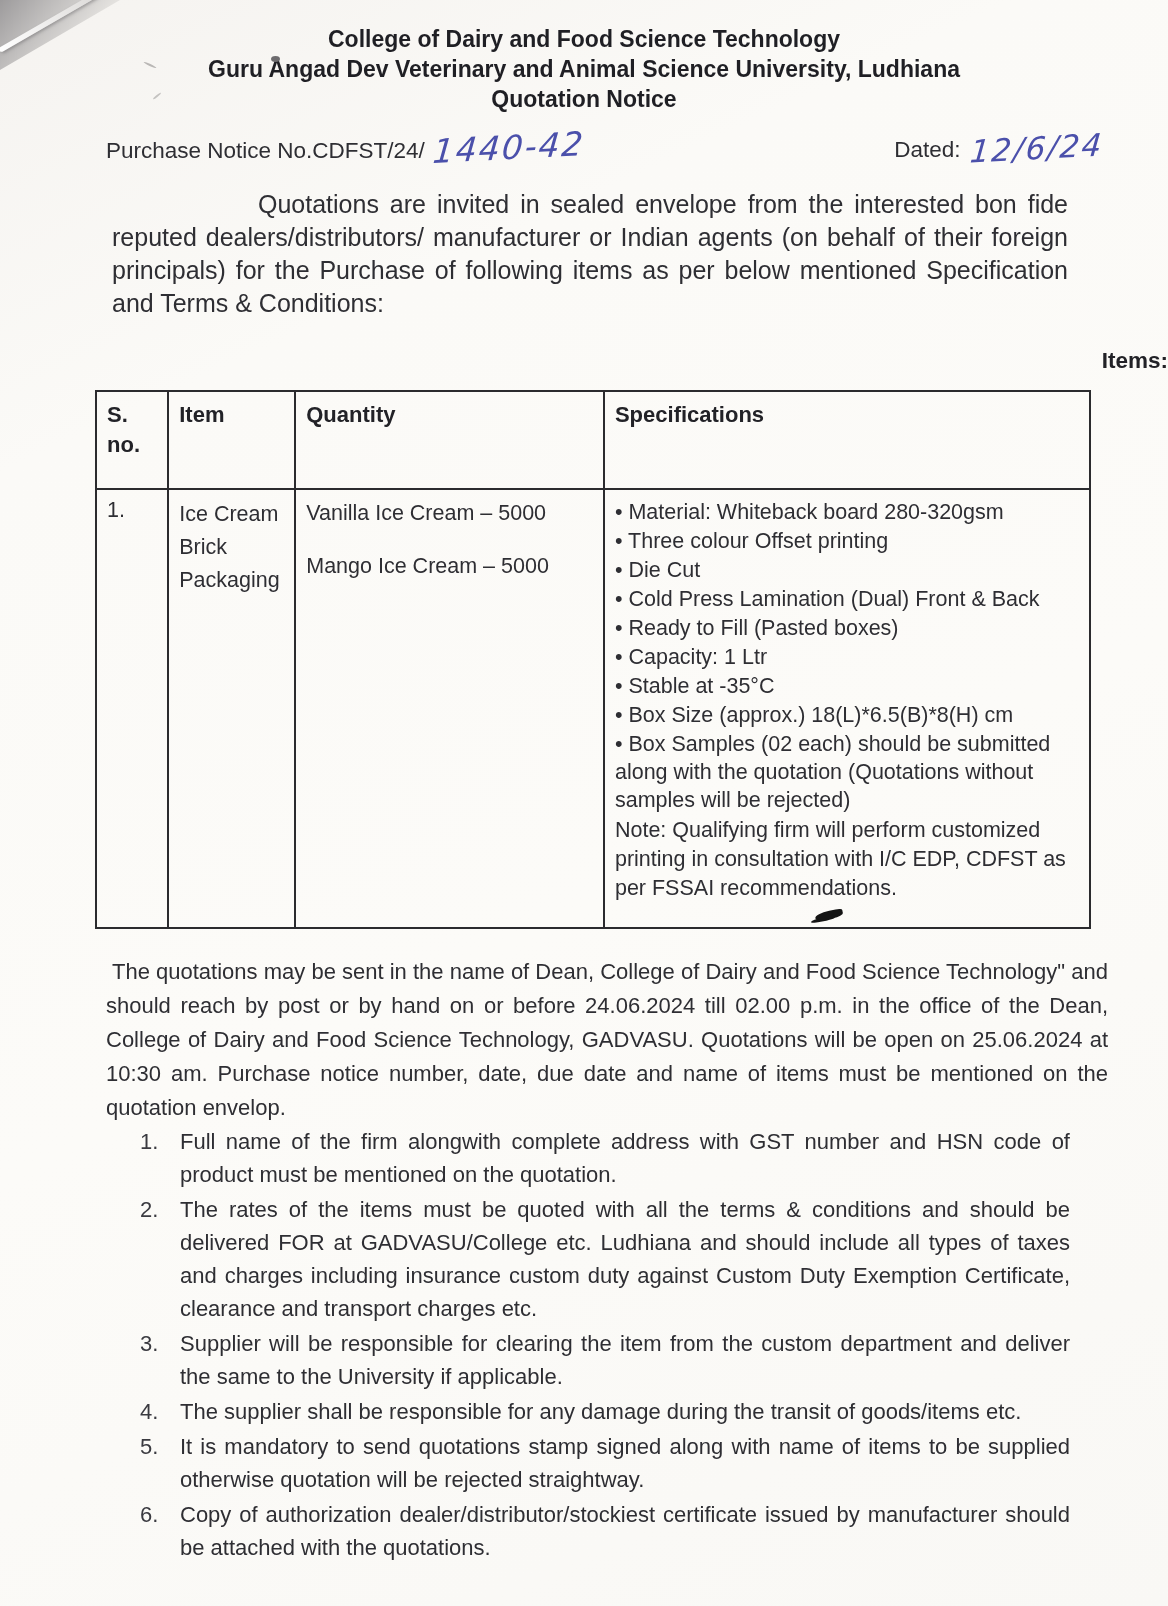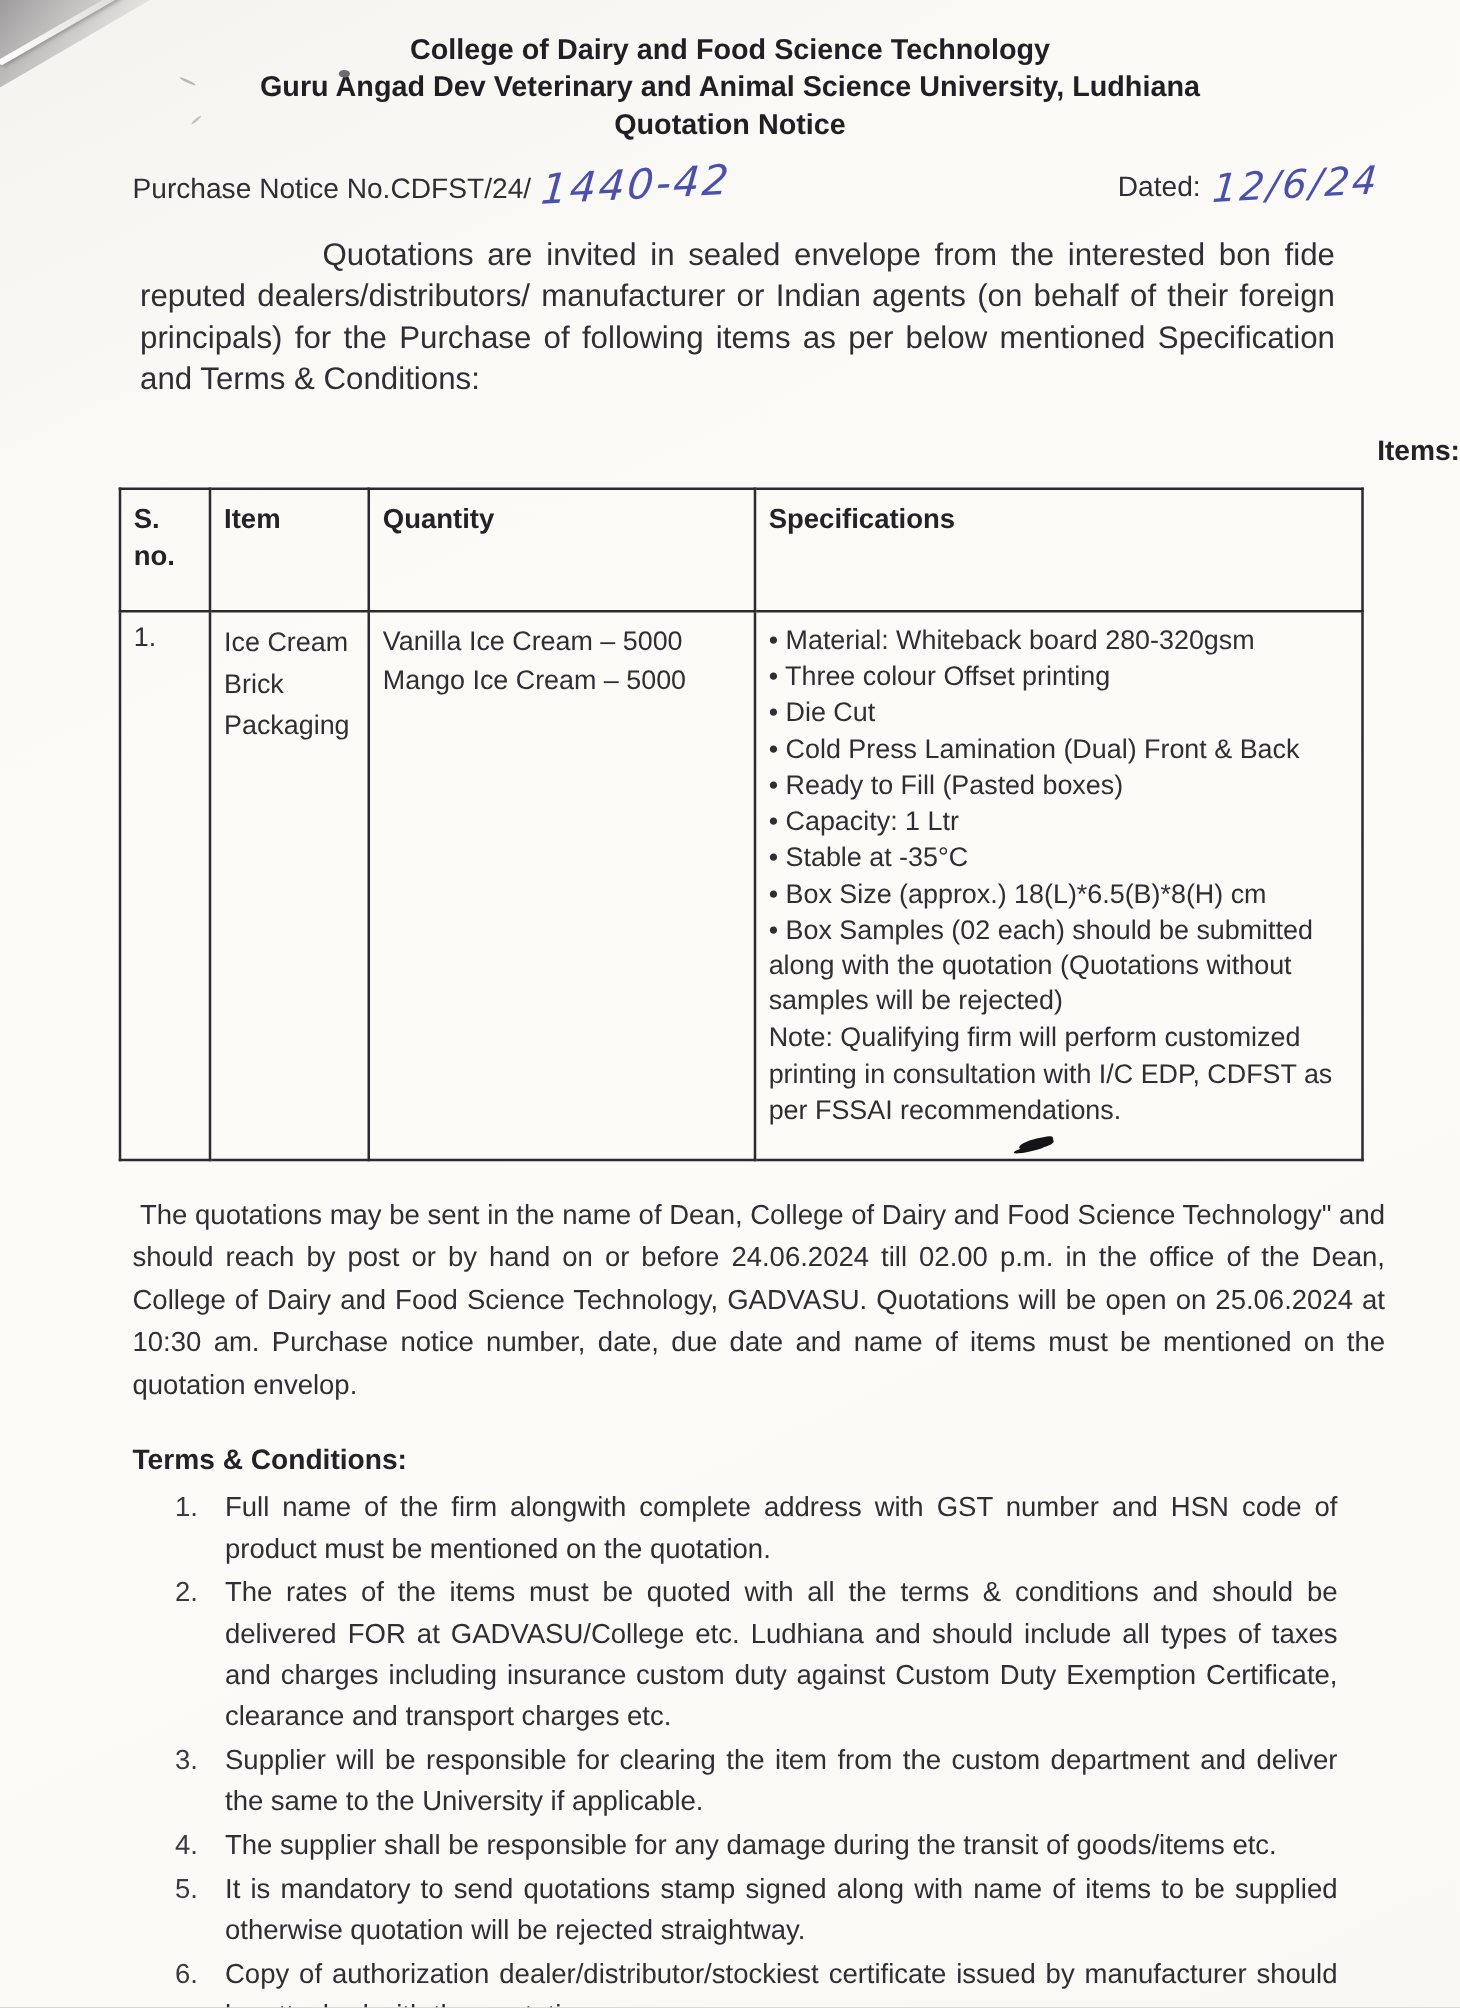--- a/index.html
+++ b/index.html
@@ -60,21 +60,21 @@
   table.items th, table.items td {
     border:2px solid #2b2b2e; vertical-align:top;
     padding:8px 10px; text-align:left;
   }
   table.items th { font-weight:bold; font-size:22px; color:#222227; height:80px; line-height:30px; }
   th.sno-h { white-space:pre-line; }
   td { font-size:21.5px; }
   .col-sno { width:66px; } .col-item { width:116px; } .col-qty { width:282px; } .col-spec { width:444px; }
   td.item-cell { line-height:33px; }
   td.qty-cell  { line-height:31px; }
-  .qty-2 { }
+  .qty-2 { margin-top:22px; }
   td.spec-cell { line-height:28px; padding-top:10px; }
   .spec { margin-bottom:1px; }
   .spec::before { content:"\2022  "; }
   .spec-note { margin-top:2px; line-height:29px; }
   .hand-mark {
     width:28px; height:8px; background:#141414;
     border-radius:70% 30% 50% 60%;
     transform:rotate(-12deg); margin:8px 0 0 200px;
     box-shadow:-7px 3px 0 -2px #141414;
   }
@@ -152,21 +152,20 @@
         <div class="spec">Box Samples (02 each) should be submitted along with the quotation (Quotations without samples will be rejected)</div>
         <div class="spec-note">Note: Qualifying firm will perform customized printing in consultation with I/C EDP, CDFST as per FSSAI recommendations.</div>
         <div class="hand-mark"></div>
       </td>
     </tr>
   </tbody>
     </table>
 
   <p class="dispatch">The quotations may be sent in the name of Dean, College of Dairy and Food Science Technology" and should reach by post or by hand on or before 24.06.2024 till 02.00 p.m. in the office of the Dean, College of Dairy and Food Science Technology, GADVASU. Quotations will be open on 25.06.2024 at 10:30 am. Purchase notice number, date, due date and name of items must be mentioned on the quotation envelop.</p>
 
-  <div class="terms-heading">Terms &amp; Conditions:</div>
 
   <div>
     <div class="term">
       <span class="term-num">1.</span>
       <span class="term-text">Full name of the firm alongwith complete address with GST number and HSN code of product must be mentioned on the quotation.</span>
     </div>
     <div class="term">
       <span class="term-num">2.</span>
       <span class="term-text">The rates of the items must be quoted with all the terms &amp; conditions and should be delivered FOR at GADVASU/College etc. Ludhiana and should include all types of taxes and charges including insurance custom duty against Custom Duty Exemption Certificate, clearance and transport charges etc.</span>
     </div>

